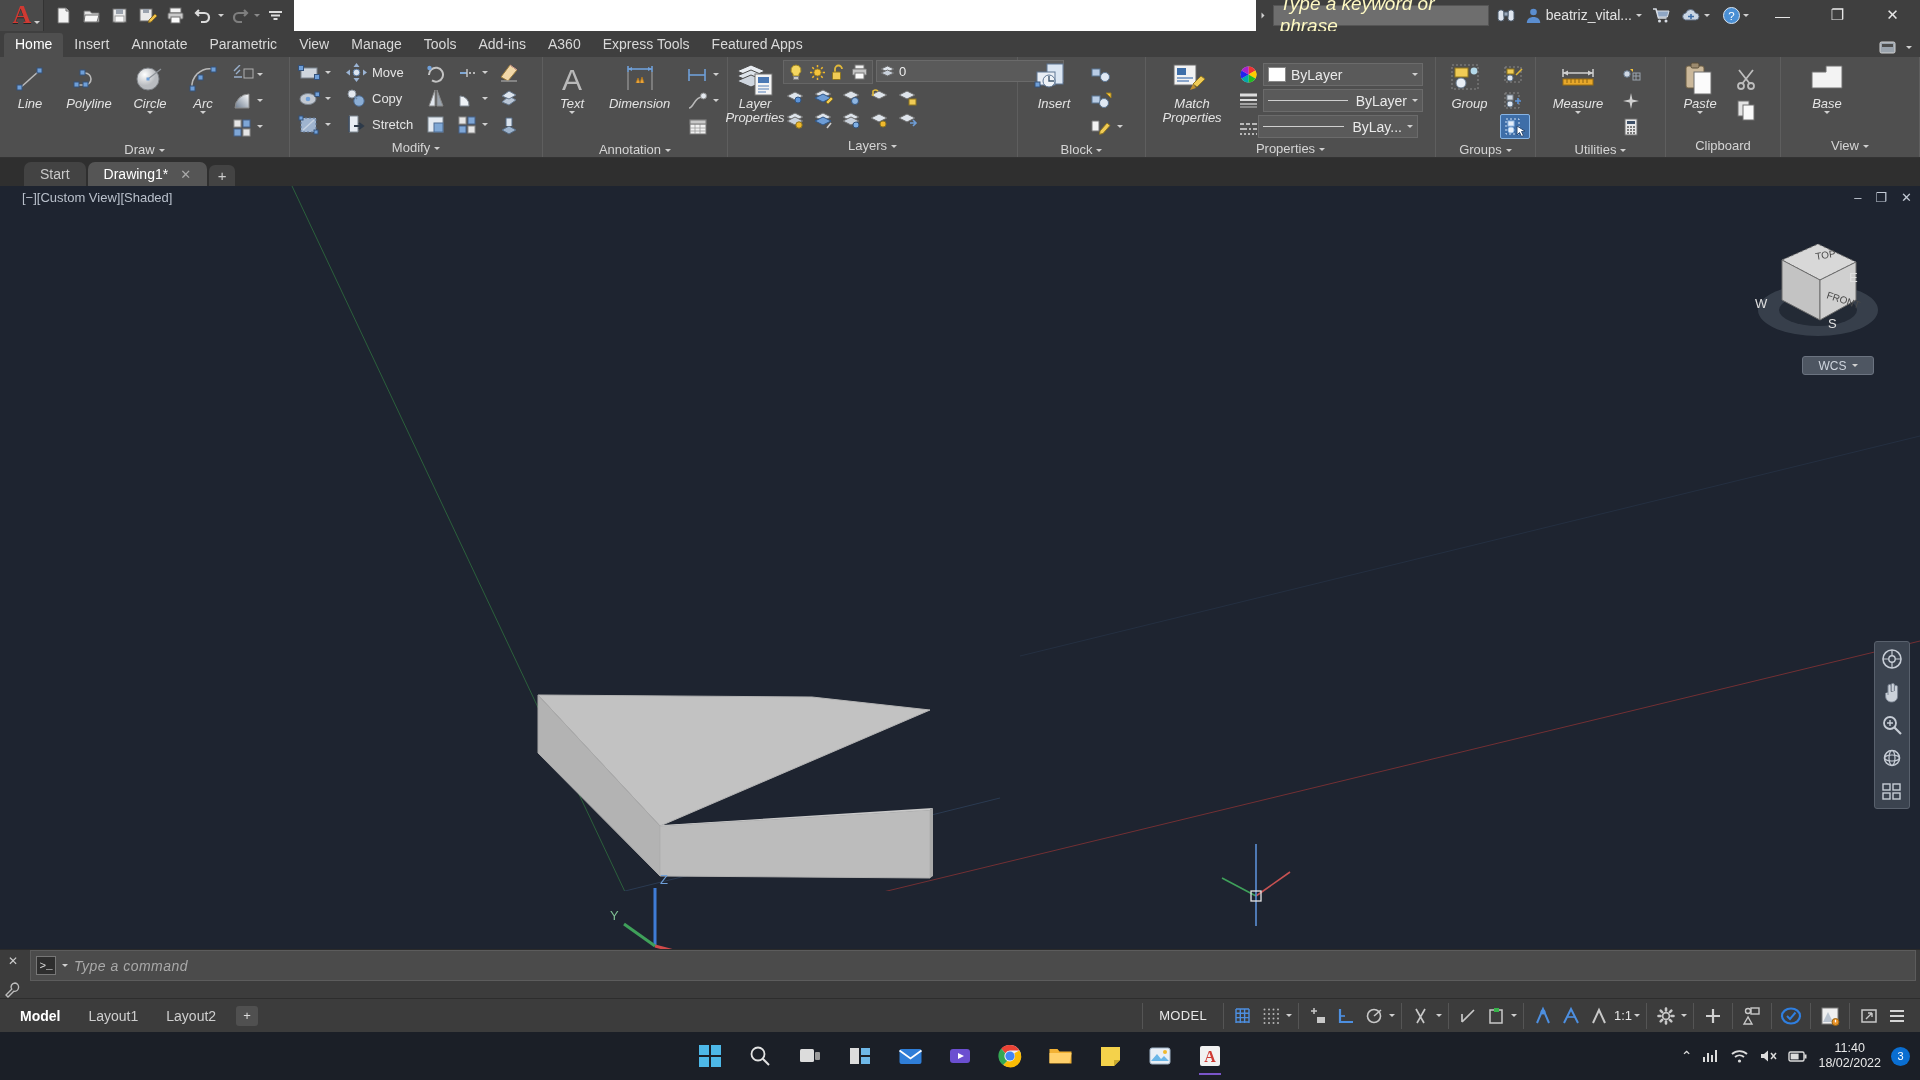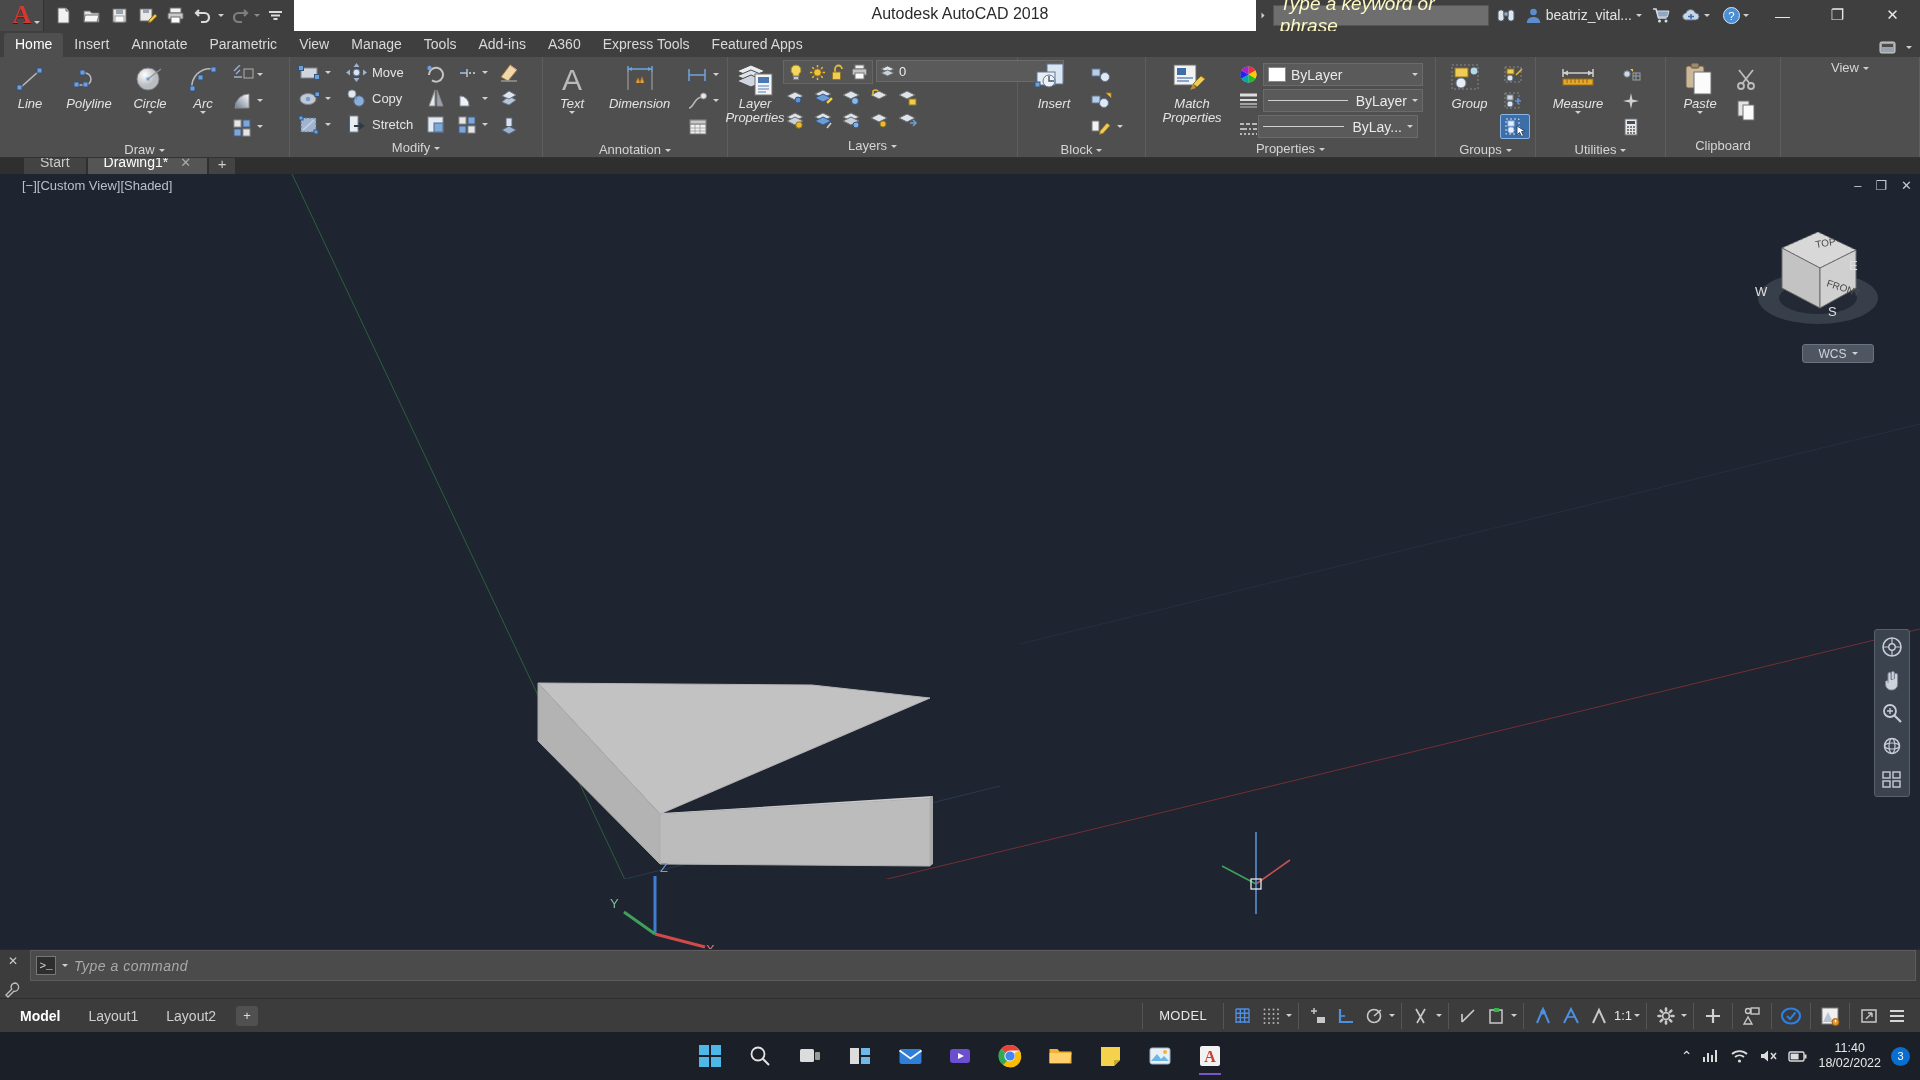--- a/index.html
+++ b/index.html
@@ -99,21 +99,21 @@
   
   .propcombo {
     width:160px;height:23px;background:#5a5a5a;border:1px solid #6b6b6b;
     display:flex;align-items:center;padding:0 4px;gap:5px;font-size:14px;color:#eaeaea;
   }
   .propcombo .cb-caret{margin-left:auto;}
   .swatch{width:18px;height:15px;background:#fff;border:1px solid #8a8a8a;}
 
   
   .filetabs {
-    height:16px;background:#2f2f2f;display:flex;align-items:flex-end;flex:none;
+    height:28px;background:#2f2f2f;display:flex;align-items:flex-end;flex:none;
     padding-left:24px;
   }
   .ftab {
     height:24px;padding:0 16px;display:flex;align-items:center;gap:12px;
     background:#434343;color:#c9c9c9;font-size:14px;border-radius:7px 7px 0 0;
     margin-right:2px;
   }
   .ftab.active{background:#555;color:#fff;}
   .ftab .x{font-size:13px;color:#aaa;}
   .ftab-plus{
@@ -252,21 +252,20 @@
       </div>
       <span class="caret sm" style="border-top-color:#8a8a8a"></span>
       <div class="qbtn">
         <svg width="17" height="17" viewBox="0 0 17 17">
             <path d="M2 5h13M4 8.5h9M6.5 12h4" stroke="#dcdcdc" stroke-width="2"></path>
           </svg>
       </div>
     </div>
 
     <div class="titlebar-fill"></div>
-    <div class="title-text">Autodesk AutoCAD 2018</div>
 
     <div class="title-right">
       <span class="caret sm" style="transform:rotate(-90deg);margin-right:3px"></span>
       <div class="searchbox">
         <span>Type a keyword or phrase</span>
       </div>
       <div class="qbtn">
         <svg width="20" height="18" viewBox="0 0 20 18">
             <rect x="2" y="4" width="6" height="11" rx="2.5" fill="#dfe6ef" stroke="#4b5a6b"></rect>
             <rect x="12" y="4" width="6" height="11" rx="2.5" fill="#dfe6ef" stroke="#4b5a6b"></rect>
@@ -953,20 +952,31 @@
               </svg>
           </div>
         </div>
       </div>
       <div class="panel-title">
         <span>Clipboard</span>
       </div>
     </div>
 
     <div class="panel" style="flex:1">
+      <div class="panel-body">
+        <div class="bigbtn" style="width:62px;margin-left:10px">
+          <span class="ic">
+            <svg width="42" height="34" viewBox="0 0 42 34">
+                <path d="M6 26 L6 10 L20 10 L20 4 L36 4 L36 26 Z" fill="#f3f3f3" stroke="#6e6e6e"></path>
+              </svg>
+          </span>
+          <span class="lbl">Base</span>
+          <span class="caret sm"></span>
+        </div>
+      </div>
       <div class="panel-title">
         <span>View</span>
         <span class="caret sm"></span>
       </div>
     </div>
   </div>
 
   <div class="filetabs">
     <div class="ftab">
       <span>Start</span>

